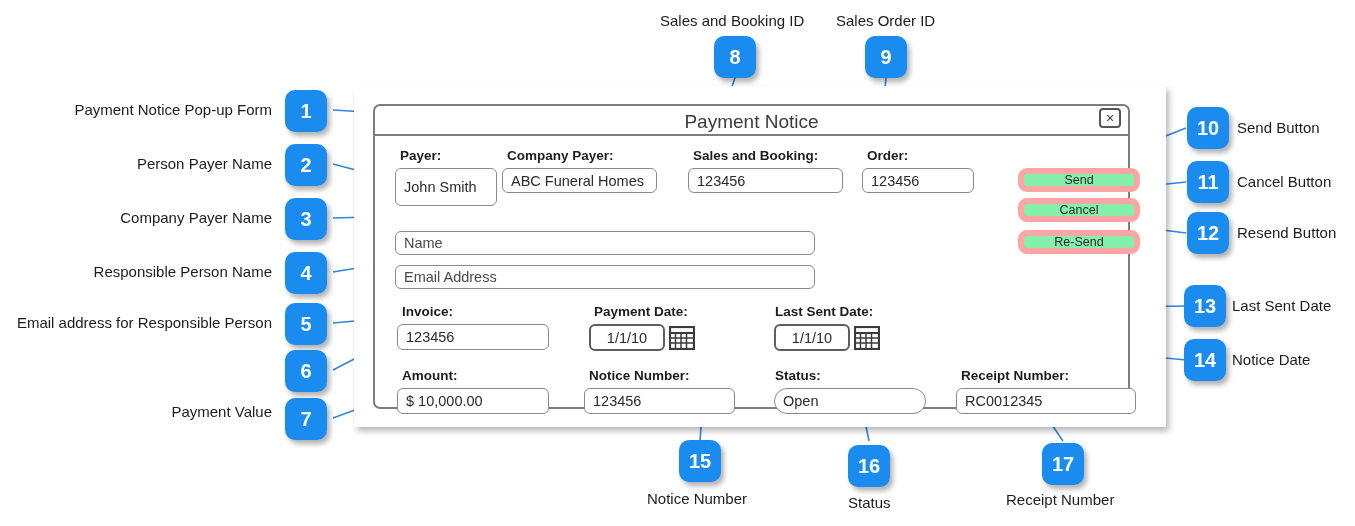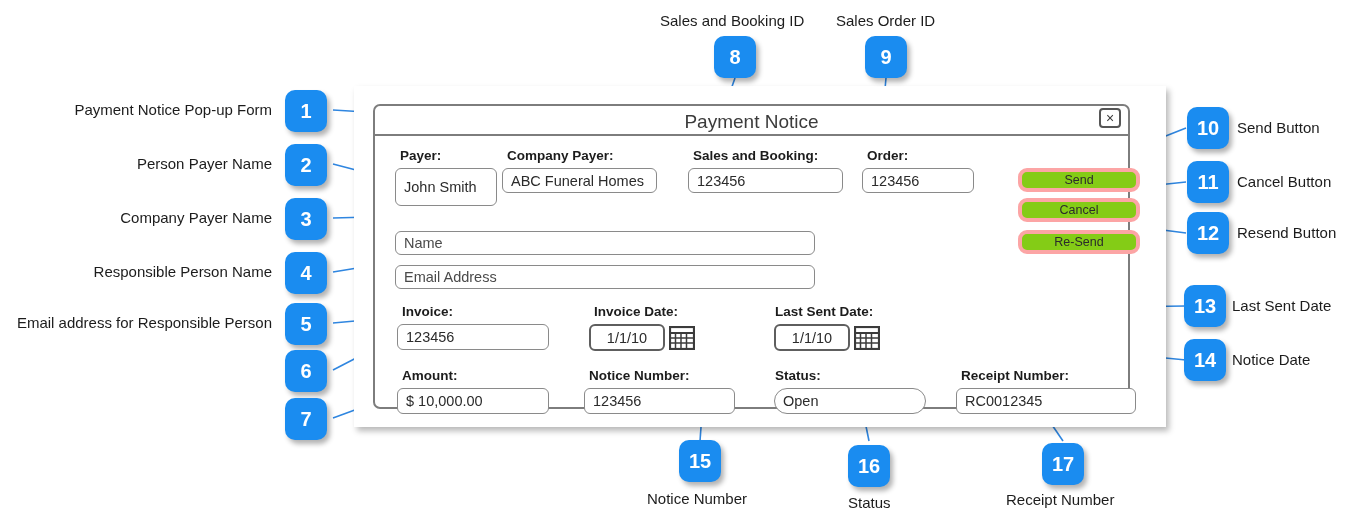--- a/index.html
+++ b/index.html
@@ -115,23 +115,23 @@
     justify-content: center;
     padding-left: 0;
   }
   .fld-box.placeholder {
     color: #4a4a4a;
   }
 
   
   .act-btn {
     position: absolute;
-    border: 4px solid #fca5a5;
+    border: 6px solid #fca5a5;
     border-radius: 9px;
-    background: #84cc16;
+    background: #86efac;
     box-sizing: border-box;
     display: flex;
     align-items: center;
     justify-content: center;
     font-size: 12.5px;
     color: #2b2b2b;
   }
 
   
   .cal-icon {
@@ -216,21 +216,21 @@
       <div class="act-btn" style="left:643px; top:32px; width:122px; height:24px;">Send</div>
       <div class="act-btn" style="left:643px; top:62px; width:122px; height:24px;">Cancel</div>
       <div class="act-btn" style="left:643px; top:94px; width:122px; height:24px;">Re-Send</div>
 
       <div class="fld-box placeholder" style="left:20px; top:95px; width:420px; height:24px;">Name</div>
       <div class="fld-box placeholder" style="left:20px; top:129px; width:420px; height:24px;">Email Address</div>
 
       <div class="fld-label" style="left:27px; top:168px;">Invoice:</div>
       <div class="fld-box" style="left:22px; top:188px; width:152px; height:26px;">123456</div>
 
-      <div class="fld-label" style="left:219px; top:168px;">Invoice Date:</div>
+      <div class="fld-label" style="left:219px; top:168px;">Payment Date:</div>
       <div class="fld-box strong" style="left:214px; top:188px; width:76px; height:27px;">1/1/10</div>
       <div class="cal-icon" style="left:294px; top:190px;">
         <svg viewBox="0 0 26 24" width="26" height="24">
           <rect x="1" y="1" width="24" height="22" fill="#ffffff" stroke="#3b3b3b" stroke-width="2.2"></rect>
           <line x1="1" y1="7" x2="25" y2="7" stroke="#3b3b3b" stroke-width="2"></line>
           <g stroke="#3b3b3b" stroke-width="1.5">
             <line x1="6.5" y1="7" x2="6.5" y2="23"></line>
             <line x1="12" y1="7" x2="12" y2="23"></line>
             <line x1="17.5" y1="7" x2="17.5" y2="23"></line>
             <line x1="1" y1="12" x2="25" y2="12"></line>
@@ -280,20 +280,21 @@
   <div class="badge" style="left:285px; top:198px;">3</div>
 
   <div class="anno-text right-align" style="left:0; width:272px; top:263px;">Responsible Person Name</div>
   <div class="badge" style="left:285px; top:252px;">4</div>
 
   <div class="anno-text right-align" style="left:0; width:272px; top:314px;">Email address for Responsible Person</div>
   <div class="badge" style="left:285px; top:303px;">5</div>
 
   <div class="badge" style="left:285px; top:350px;">6</div>
 
+  <div class="anno-text right-align" style="left:0; width:272px; top:403px;">Payment Value</div>
   <div class="badge" style="left:285px; top:398px;">7</div>
 
   <div class="anno-text" style="left:660px; top:12px;">Sales and Booking ID</div>
   <div class="badge" style="left:714px; top:36px;">8</div>
 
   <div class="anno-text" style="left:836px; top:12px;">Sales Order ID</div>
   <div class="badge" style="left:865px; top:36px;">9</div>
 
   <div class="badge" style="left:1187px; top:107px;">10</div>
   <div class="anno-text" style="left:1237px; top:119px;">Send Button</div>

